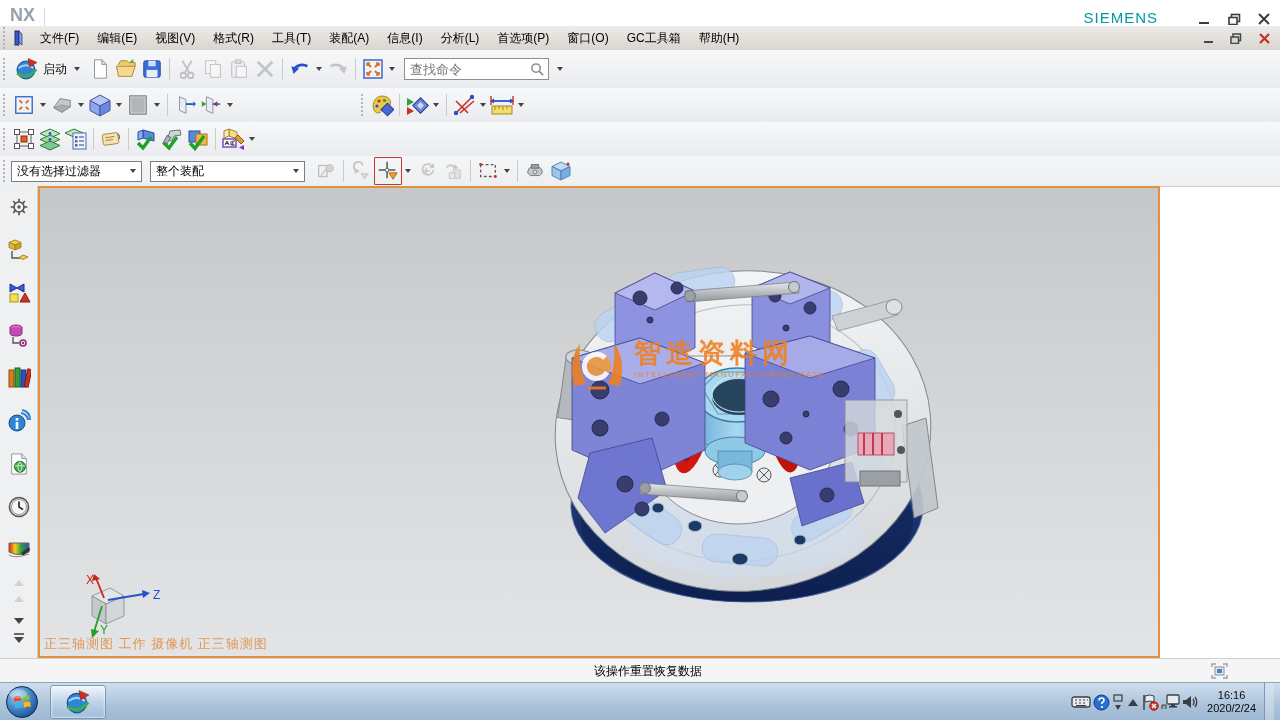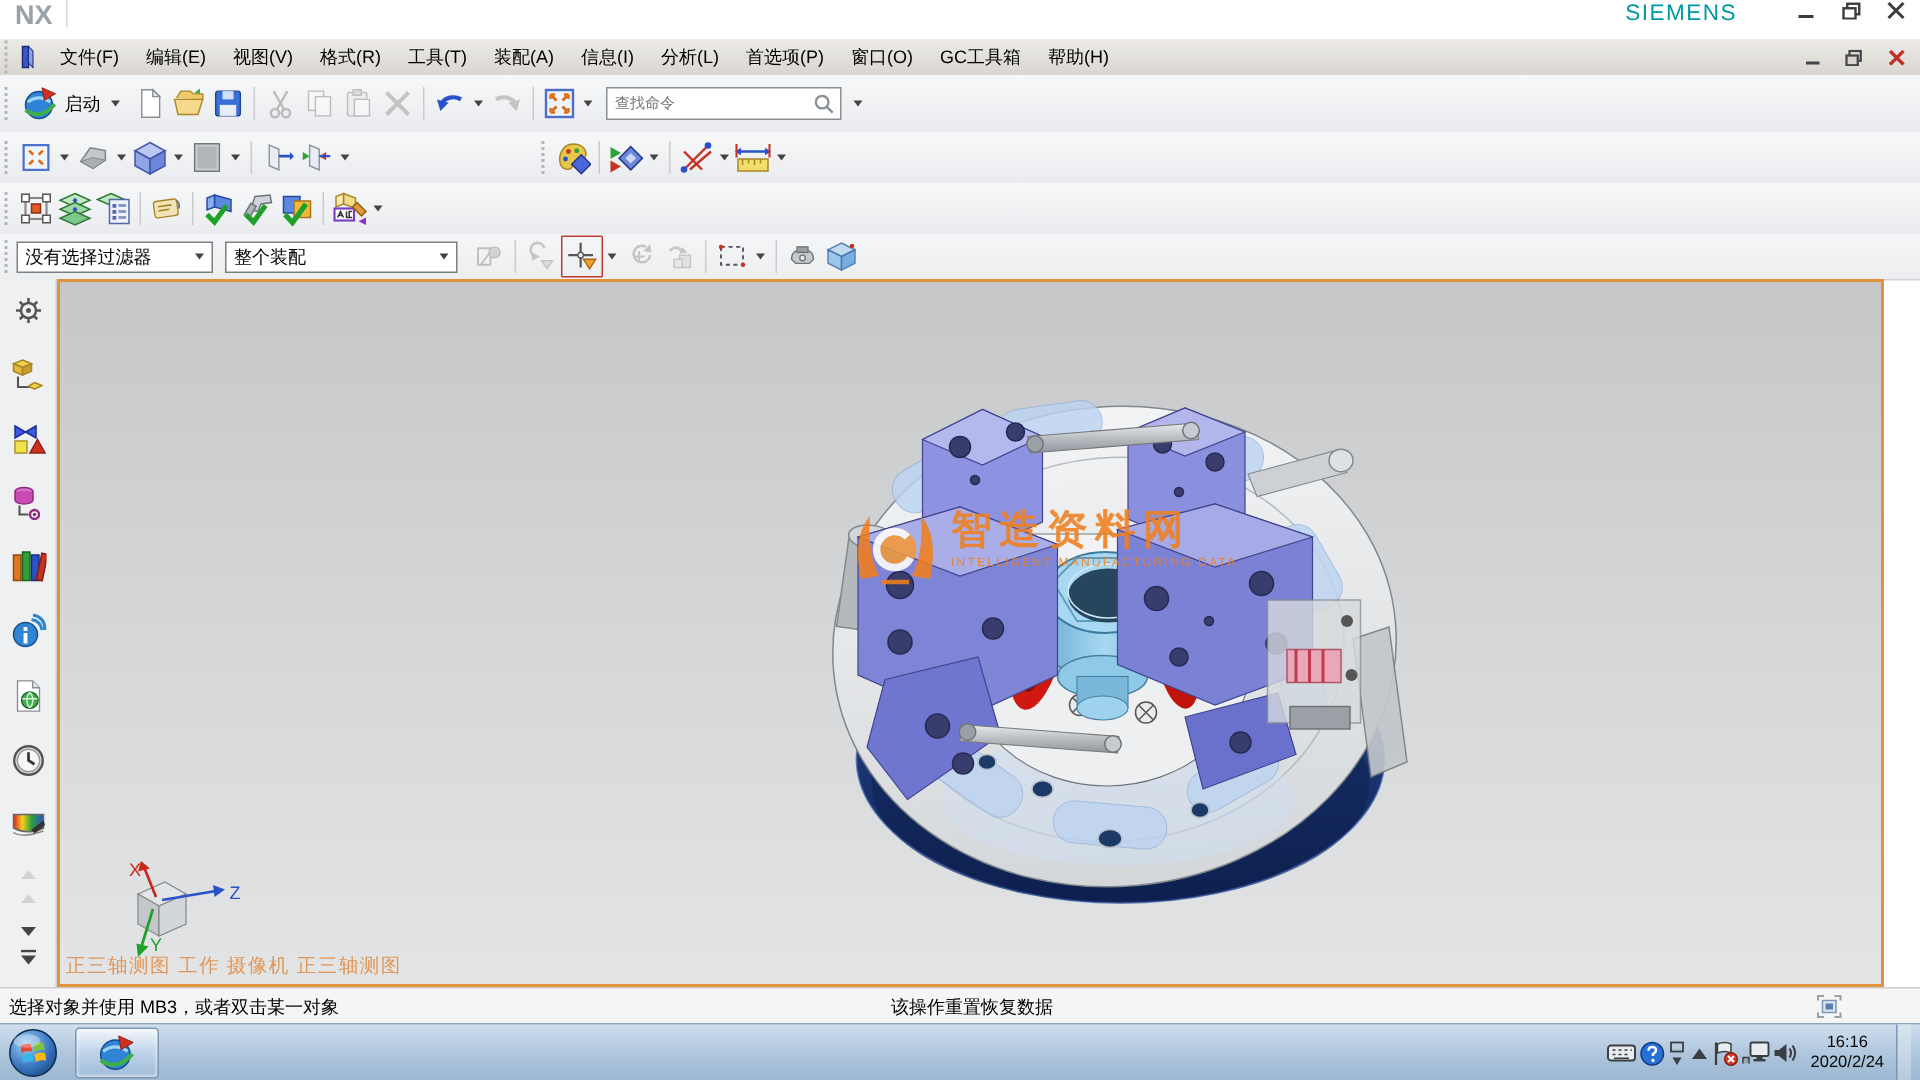--- a/index.html
+++ b/index.html
@@ -2,21 +2,21 @@
 <html><head>
 <meta charset="utf-8">
 <style>
   html,body{margin:0;padding:0}
   body{width:1280px;height:720px;position:relative;overflow:hidden;background:#fff;
        font-family:"Liberation Sans","DejaVu Sans",sans-serif;font-size:12px;color:#000;
        -webkit-font-smoothing:antialiased}
   .abs{position:absolute}
   svg{display:block}
   
-  #titlebar{top:0;left:0;width:1280px;height:26px;background:#fff;border-bottom:1px solid #e2e2e2;display:flex;align-items:flex-start}
+  #titlebar{top:0;left:0;width:1280px;height:26px;background:#fff;border-bottom:1px solid #e2e2e2;display:flex;align-items:flex-end}
   .nxlogo{color:#97a1a9;font-weight:bold;font-size:18px;letter-spacing:0;padding:0 9px 0 10px}
   .tsep{width:1px;height:18px;background:#d5d8da;margin-right:9px}
   .wtitle{font-size:12px;color:#111}
   .brand{color:#0099a3;font-weight:normal;font-size:15px;letter-spacing:1px;margin-left:auto}
   .winbtns{display:flex;align-items:center;margin-left:38px;margin-right:8px;gap:14px}
   .wb{width:16px;height:14px;display:flex;align-items:center;justify-content:center}
   
   #menubar{top:26px;left:0;width:1280px;height:24px;background:linear-gradient(#edebe7,#d9d6d0);border-bottom:1px solid #c3c0ba;display:flex;align-items:center}
   .menuitem{padding:0 9px;height:100%;display:flex;align-items:center;color:#000;cursor:default}
   
@@ -24,28 +24,28 @@
   #tb1{top:50px;height:38px}
   #tb2{top:88px;height:34px}
   #tb3{top:122px;height:34px}
   #selbar{top:156px;height:30px;background:linear-gradient(#f5f6f7,#eceef0);border-bottom:1px solid #cfd1d4}
   .grip{width:0;height:22px;border-left:2px dotted #b2b5b9;margin:0 6px 0 3px}
   .sep{width:1px;height:22px;background:#c9cbce;margin:0 4px}
   .ib{display:inline-flex;align-items:center;justify-content:center;min-width:26px;height:26px;border-radius:2px}
   .dis{filter:grayscale(1);opacity:.42}
   .dd{width:0;height:0;border-left:3.5px solid transparent;border-right:3.5px solid transparent;border-top:4px solid #444;margin:0 3px}
   .startbtn{display:inline-flex;align-items:center;gap:4px;padding:0 4px;height:28px}
-  .find{width:118px;height:18px;border:1px solid #8a8f94;padding:1px 32px 1px 5px;font-size:10px;background:#fff;outline:none}
+  .find{width:118px;height:18px;border:1px solid #8a8f94;padding:1px 20px 1px 5px;font-size:13px;background:#fff;outline:none}
   .findwrap{position:relative;display:inline-flex;align-items:center;margin-left:6px}
   .findwrap svg{position:absolute;right:4px}
   .combo{height:19px;border:1px solid #7a7f84;background:#fff;display:flex;align-items:center;padding-left:5px;margin-right:8px}
   .combo .dd{margin-left:auto;margin-right:5px}
   .redsel{border:1px solid #c03a30;border-radius:1px}
   
-  #main{top:186px;left:0;width:1256px;height:472px;display:flex}
+  #main{top:186px;left:0;width:1160px;height:472px;display:flex}
   #resbar{width:38px;height:472px;background:#eff0f1;border-right:1px solid #cdcfd1;display:flex;flex-direction:column;align-items:center;padding-top:6px;box-sizing:border-box}
   .rbi{width:30px;height:30px;display:flex;align-items:center;justify-content:center;margin-bottom:13px}
   #viewport{flex:1;position:relative;border:2px solid #e0923f;background:linear-gradient(#c5c7c9,#d6d8da 55%,#e3e4e5);overflow:hidden}
   #modelsvg{position:absolute;left:0;top:0}
   #watermark{position:absolute;left:528px;top:150px;display:flex;align-items:flex-start;gap:8px;opacity:.88;pointer-events:none}
   .wmtext{display:flex;flex-direction:column}
   .wmtitle{font-size:27px;color:#f07f1e;letter-spacing:5px;font-weight:bold;line-height:30px}
   .wmsub{font-size:8px;color:#f07f1e;letter-spacing:1.5px;margin-top:2px}
   #viewlabel{position:absolute;left:4px;bottom:3px;color:#e09858;font-size:13px;letter-spacing:1px}
   #triad{position:absolute;left:18px;bottom:18px}
@@ -738,21 +738,20 @@
       <text x="28" y="12" font-size="12" fill="#c82818">X</text>
       <text x="95" y="27" font-size="12" fill="#2a52c8">Z</text>
       <text x="42" y="62" font-size="12" fill="#1fa028">Y</text>
     </svg>
 
     <div id="viewlabel">正三轴测图 工作 摄像机 正三轴测图</div>
   </div>
 </div>
 
 <div id="statusbar" class="abs">
-  <span class="prompt">选择对象并使用 MB3，或者双击某一对象</span>
   <span class="msg">该操作重置恢复数据</span>
   <span class="clipicon">
     <svg width="17" height="16" viewBox="0 0 17 16">
         <path d="M1 4 V1 H5 M12 1 H16 V4 M16 12 V15 H12 M5 15 H1 V12" fill="none" stroke="#9aa0a6" stroke-width="1.4"></path>
         <rect x="4" y="4" width="9" height="8" fill="#dfe6ee" stroke="#7a96b8"></rect>
         <rect x="6" y="6" width="5" height="4" fill="#5580b0"></rect>
       </svg>
   </span>
 </div>
 

